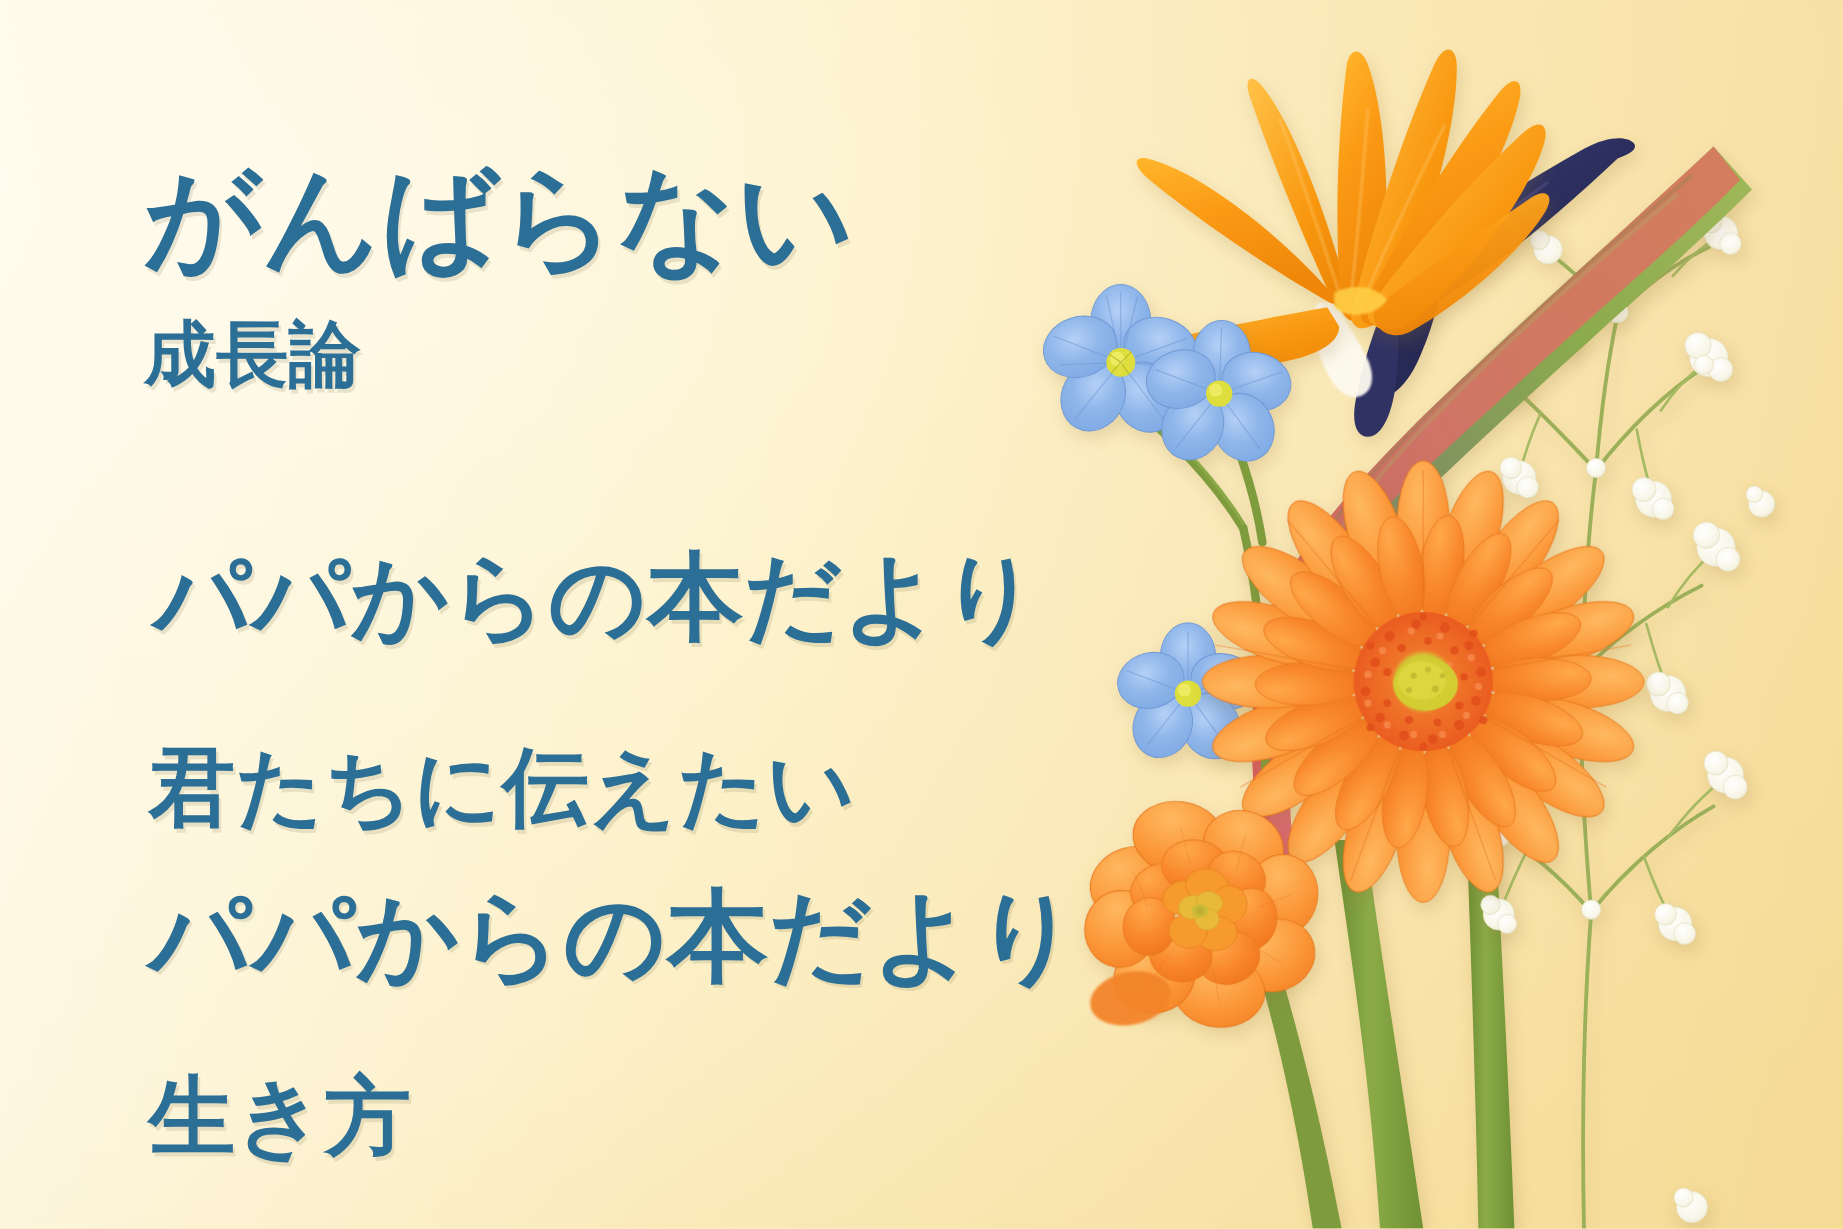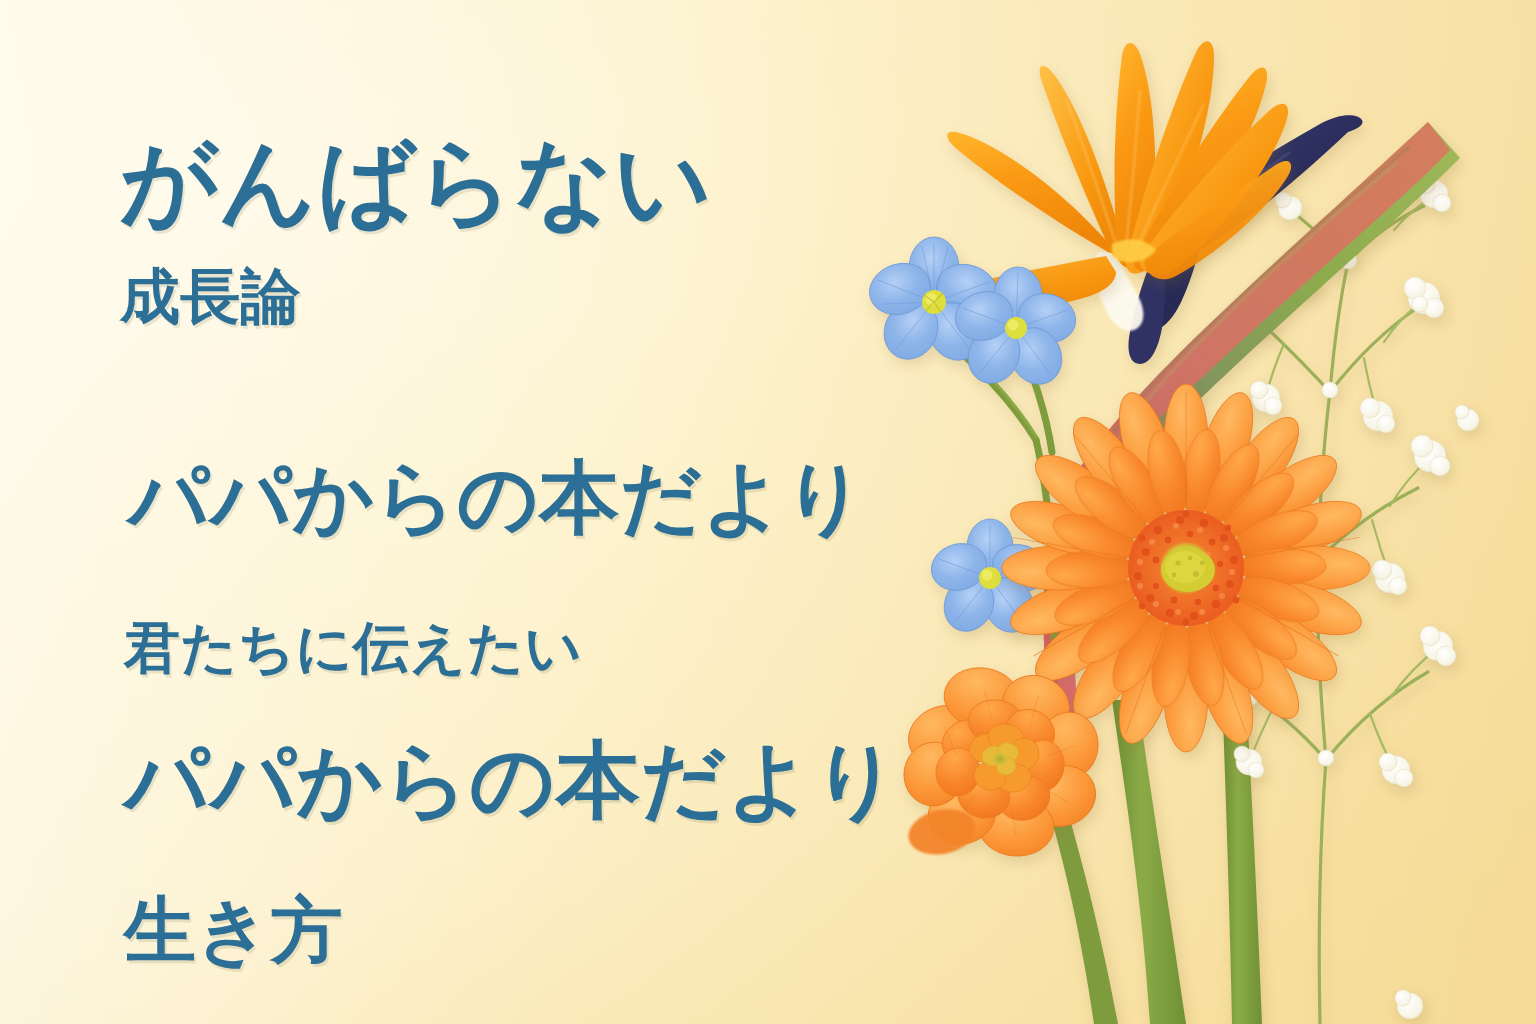--- a/index.html
+++ b/index.html
@@ -29,21 +29,21 @@
     font-weight:700;
     color:#2b6e96;
     letter-spacing:.005em;
     white-space:nowrap;
     text-shadow:2px 3px 0 rgba(120,110,70,.16);
     line-height:1.0;
   }
   #t1{position:absolute;top:134px;left:2px;font-size:96px;}
   #t2{position:absolute;top:266px;left:2px;font-size:60px;}
   #t3{position:absolute;top:458px;left:10px;font-size:80px;text-align:center;}
-  #t4{position:absolute;top:620px;left:6px;font-size:56px;}
+  #t4{position:absolute;top:620px;left:6px;font-size:72px;}
   #t5{position:absolute;top:738px;left:6px;font-size:84px;}
   #t6{position:absolute;top:894px;left:6px;font-size:72px;}
 
   
   .floral{position:absolute;left:850px;top:0;width:686px;height:1024px;z-index:20;}
   .floral svg{position:absolute;left:0;top:0;width:686px;height:1024px;}
 
   .shadowfx{filter:drop-shadow(3px 6px 7px rgba(150,120,60,.22));}
 </style>
 </head>

